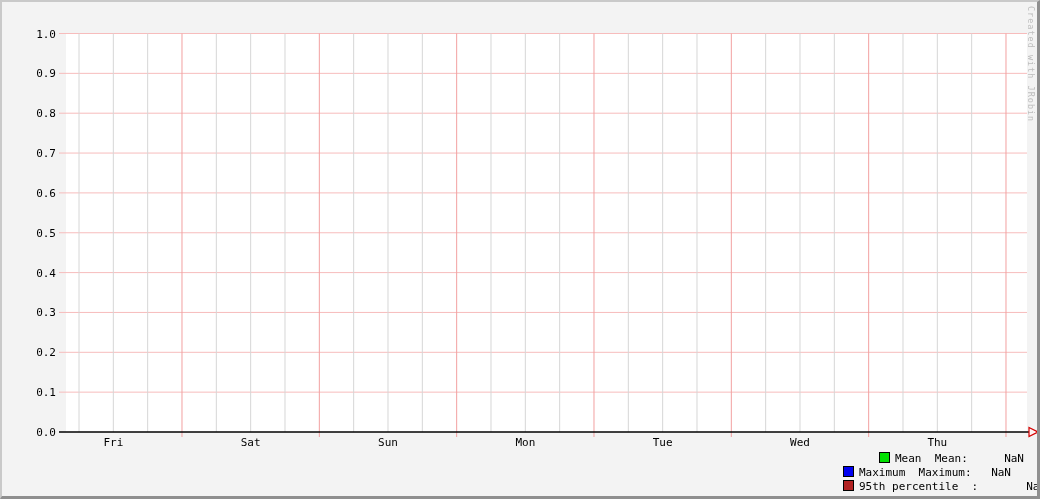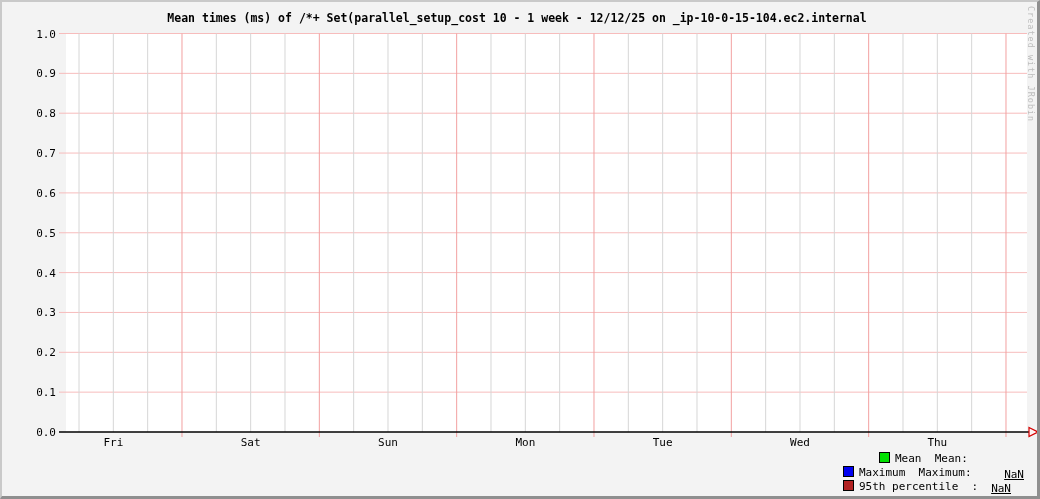--- a/index.html
+++ b/index.html
@@ -29,27 +29,26 @@
   }
   svg{position:absolute;top:0;left:0;}
   .ylab,.xlab{font-family:"DejaVu Sans Mono","Liberation Mono",monospace;font-size:11px;fill:#000;}
   .legend-row{
     position:absolute;height:13px;font-size:11px;color:#000;white-space:pre;line-height:13px;
   }
   .swatch{
     display:inline-block;width:9px;height:9px;border:1px solid #000;
     vertical-align:-1px;margin-right:5px;
   }
-  .leg-val{position:absolute;right:0;top:16px;text-decoration:underline;}
+  .leg-val{position:absolute;right:0;top:0;}
 </style>
 </head>
 <body>
 
 <div class="frame">
-  <div class="title">Mean times (ms) of /*+ Set(parallel_setup_cost 10 - 1 week - 12/12/25 on _ip-10-0-15-104.ec2.internal</div>
   <div class="watermark">Created with JRobin</div>
   <svg id="plot" width="1035" height="494">
       <rect x="64" y="31.5" width="961" height="398.5" fill="#ffffff"></rect>
       <text x="54" y="434" text-anchor="end" class="ylab">0.0</text>
       <line x1="57" y1="390.15" x2="1025" y2="390.15" stroke="#f7bcbc" stroke-width="1"></line>
       <text x="54" y="394.15" text-anchor="end" class="ylab">0.1</text>
       <line x1="57" y1="350.3" x2="1025" y2="350.3" stroke="#f7bcbc" stroke-width="1"></line>
       <text x="54" y="354.3" text-anchor="end" class="ylab">0.2</text>
       <line x1="57" y1="310.45" x2="1025" y2="310.45" stroke="#f7bcbc" stroke-width="1"></line>
       <text x="54" y="314.45" text-anchor="end" class="ylab">0.3</text>

